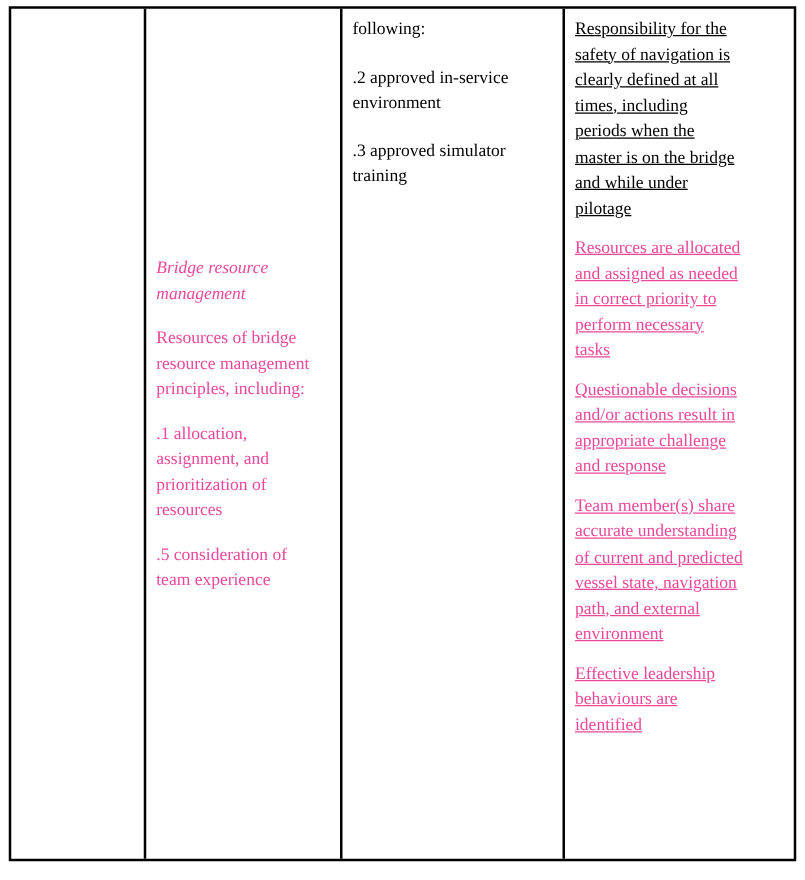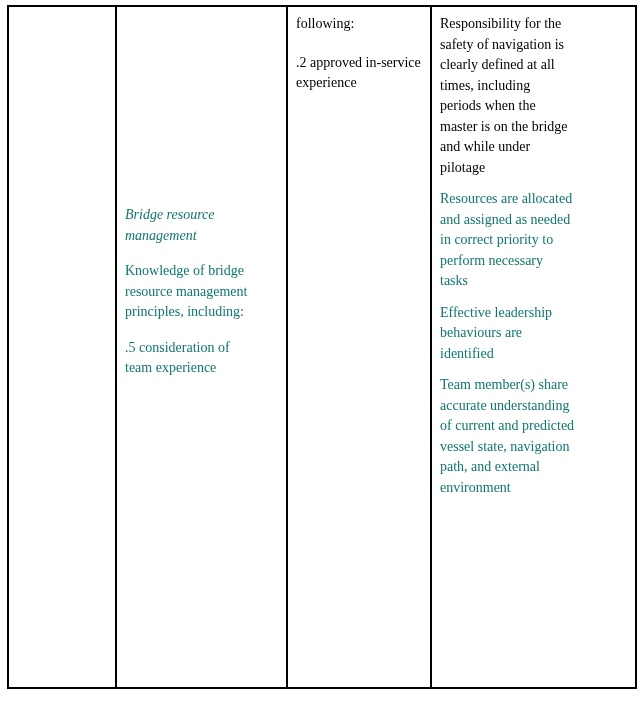--- a/index.html
+++ b/index.html
@@ -26,76 +26,86 @@
   .cell {
     border-right: 2px solid #000000;
     padding: 7px 6px 0 8px;
     font-size: 14px;
     line-height: 20.5px;
     color: #000000;
     overflow: hidden;
   }
   .cell:last-child { border-right: none; }
   .c1 { width: 108px; padding: 0; }
-  .c2 { width: 171px; padding-top: 198px; }
-  .c3 { width: 144px; }
+  .c2 { width: 157px; padding-top: 198px; }
+  .c3 { width: 178px; }
   .c4 { flex: 1; }
   .cell p {
     margin: 0 0 11px 0;
     white-space: pre-line;
   }
   .c2 p { margin-bottom: 15px; }
   .c3 p { margin-bottom: 18px; }
-  .c4 p { margin-bottom: 11px; }
-  .green { color: #0f766e; }
+  .c4 p { margin-bottom: 11px; text-decoration: underline; }
+  .green { color: #ec4899; }
   .italic { font-style: italic; }
 </style>
 </head>
 <body>
 
 <div class="page">
   <div class="doc-table">
 
     <div class="cell c1"></div>
 
     <div class="cell c2 green">
       <p class="italic">Bridge resource
 management</p>
-      <p>Knowledge of bridge
+      <p>Resources of bridge
 resource management
 principles, including:</p>
+      <p>.1 allocation,
+assignment, and
+prioritization of
+resources</p>
       <p>.5 consideration of
 team experience</p>
     </div>
 
     <div class="cell c3">
       <p>following:</p>
       <p>.2 approved in-service
-experience</p>
+environment</p>
+      <p>.3 approved simulator
+training</p>
     </div>
 
     <div class="cell c4">
       <p>Responsibility for the
 safety of navigation is
 clearly defined at all
 times, including
 periods when the
 master is on the bridge
 and while under
 pilotage</p>
       <p class="green">Resources are allocated
 and assigned as needed
 in correct priority to
 perform necessary
 tasks</p>
-      <p class="green">Effective leadership
-behaviours are
-identified</p>
+      <p class="green">Questionable decisions
+and/or actions result in
+appropriate challenge
+and response</p>
       <p class="green">Team member(s) share
 accurate understanding
 of current and predicted
 vessel state, navigation
 path, and external
 environment</p>
+      <p class="green">Effective leadership
+behaviours are
+identified</p>
     </div>
 
   </div>
 </div>
 
 </body></html>

